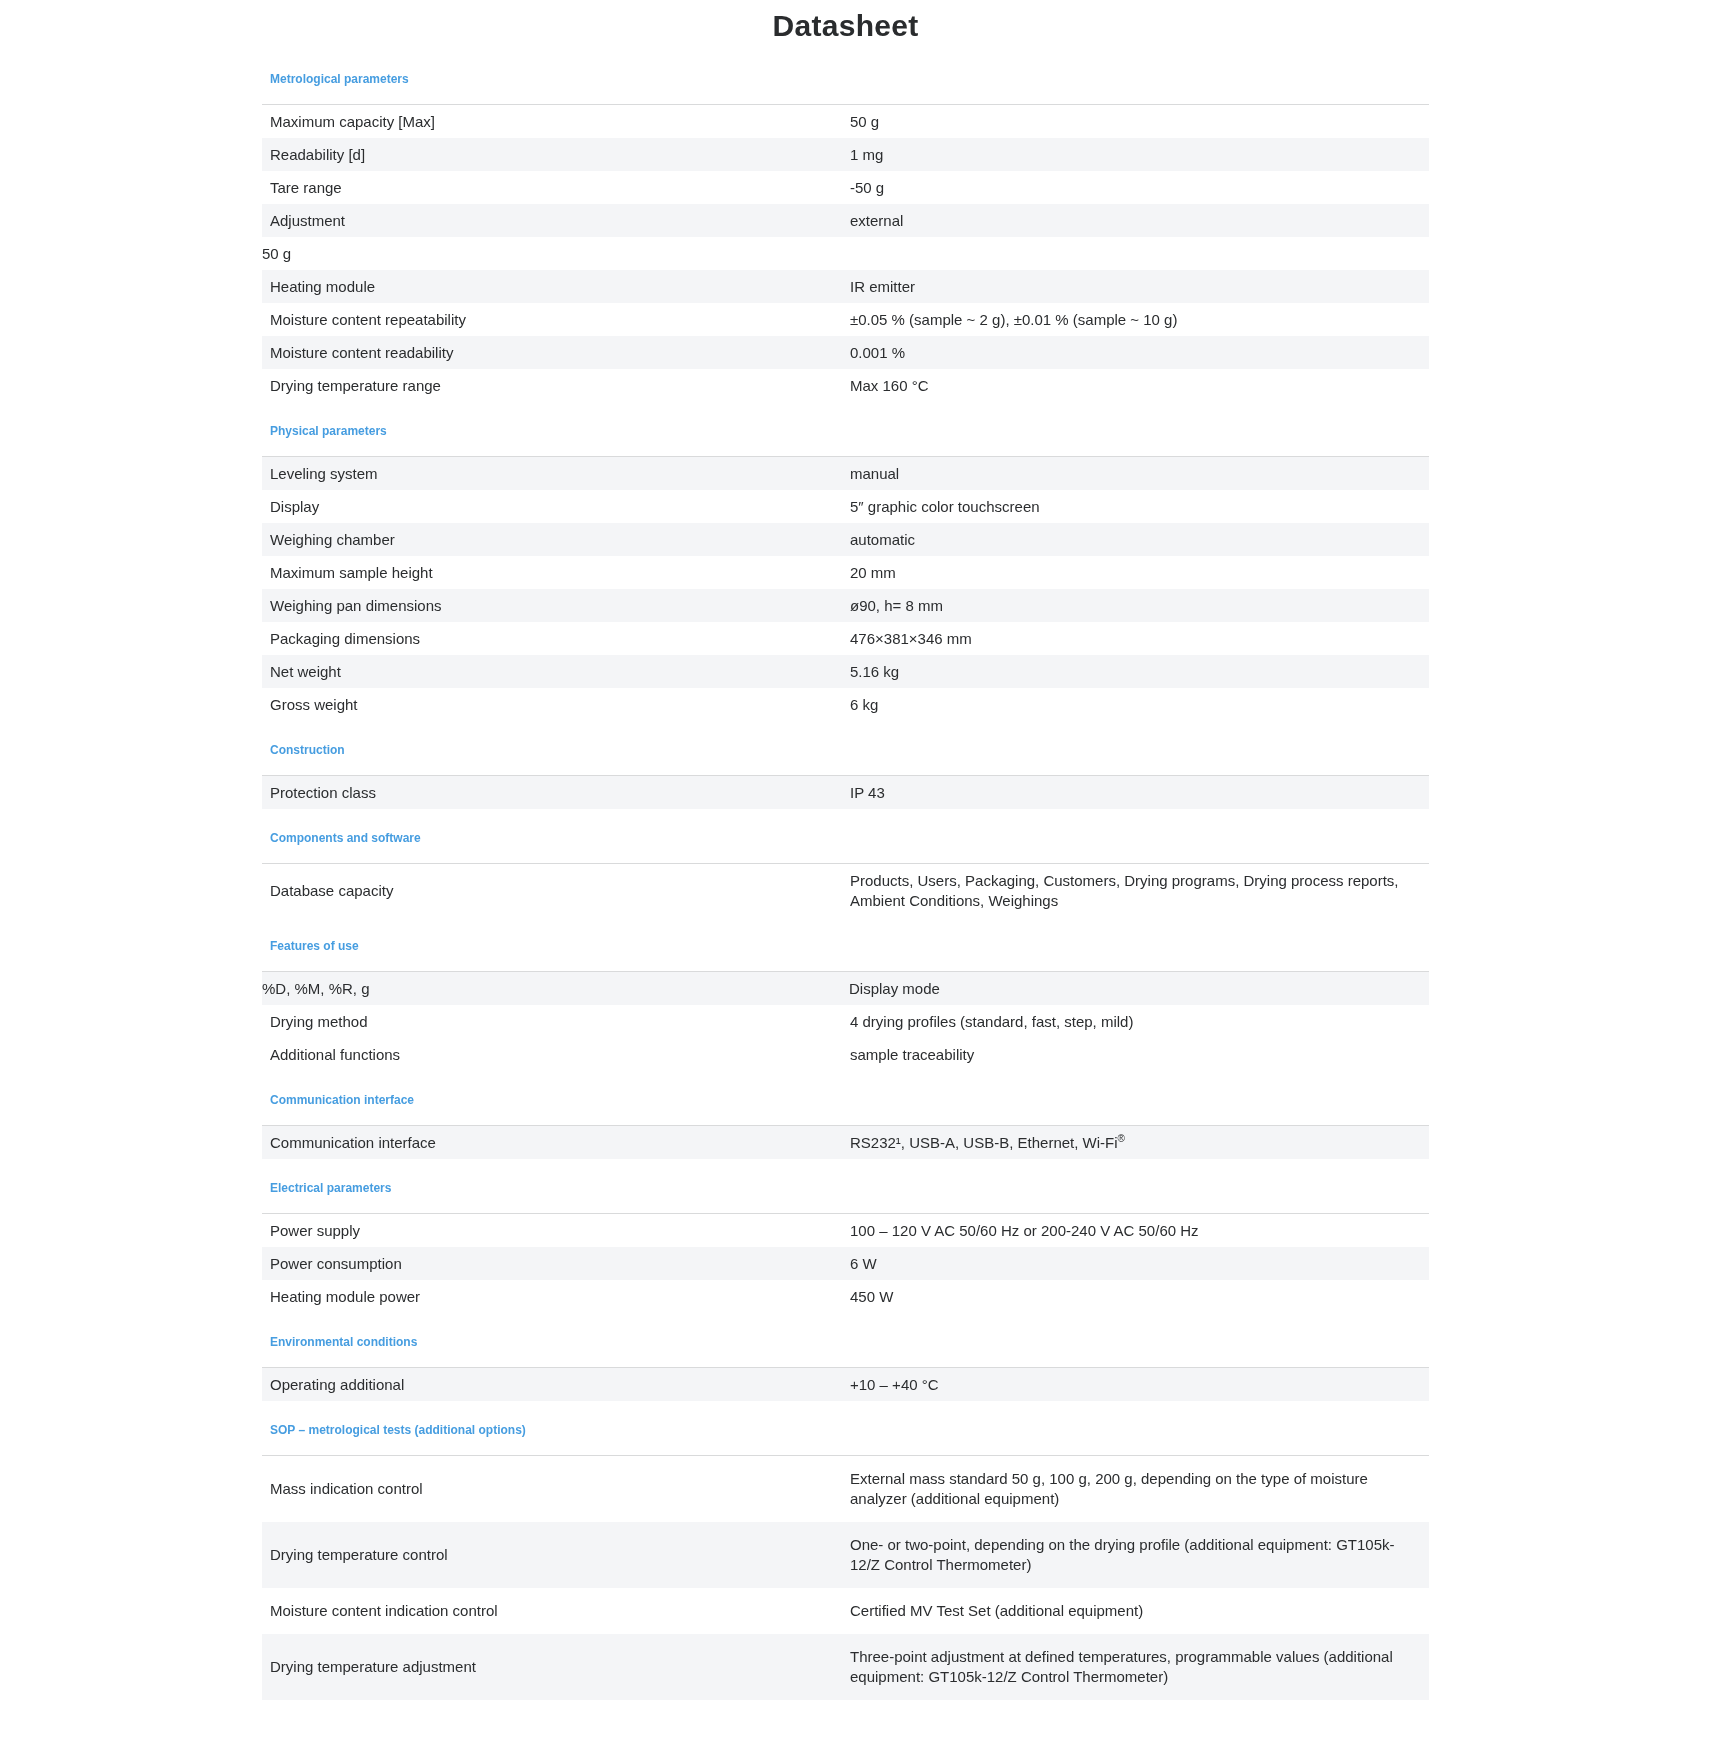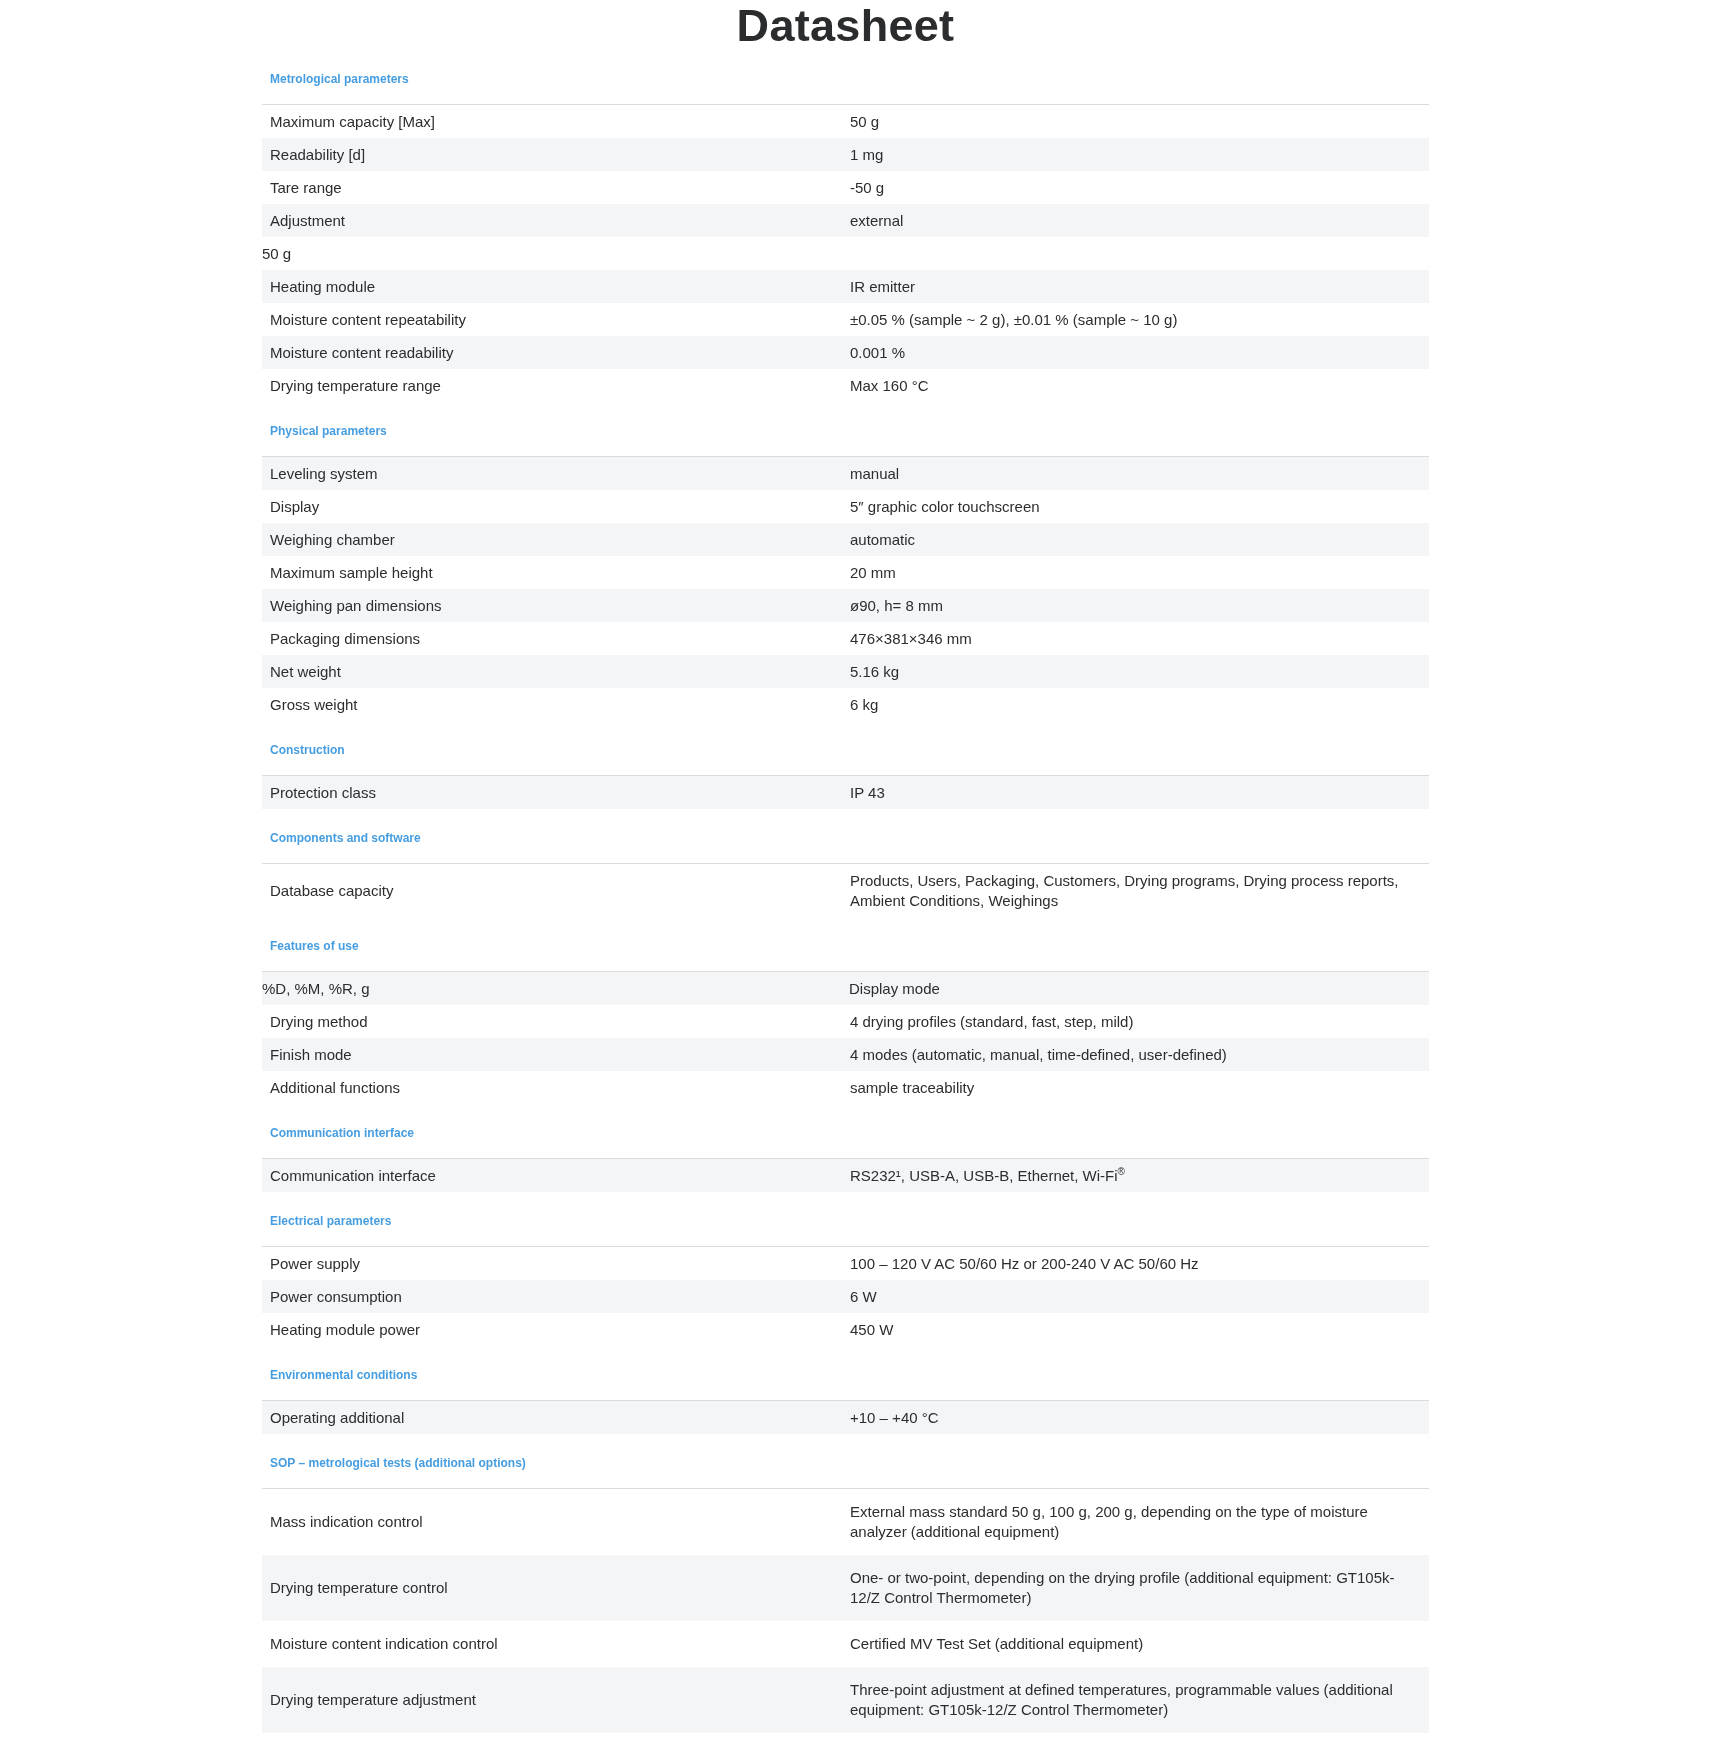--- a/index.html
+++ b/index.html
@@ -9,21 +9,21 @@
     --text:#2b2d2f;
   }
   *{box-sizing:border-box;}
   html,body{margin:0;padding:0;}
   body{
     width:1732px;height:1742px;overflow:hidden;background:#ffffff;
     font-family:"Liberation Sans",sans-serif;color:var(--text);
   }
   .page{width:1167px;margin-left:262px;padding-top:4px;}
   .title{
-    font-size:45px;line-height:44px;font-weight:700;text-align:center;
+    font-size:30px;line-height:44px;font-weight:700;text-align:center;
     margin:0 0 20px 0;color:#2a2c2e;letter-spacing:0.3px;
   }
   .section-title{
     font-size:12px;line-height:22px;font-weight:700;color:var(--accent);
     margin:18px 0 14px 8px;
   }
   .rows{border-top:1px solid var(--divider);}
   .row{display:flex;align-items:center;}
   .row.stripe{background:var(--stripe);}
   .cell{font-size:15px;line-height:20px;padding:6.5px 8px;}
@@ -159,24 +159,20 @@
   <div class="row stripe">
     <div class="cell value">%D, %M, %R, g</div>
     <div class="cell label">Display mode</div>
   </div>
 
   <div class="row plain">
     <div class="cell label">Drying method</div>
     <div class="cell value">4 drying profiles (standard, fast, step, mild)</div>
   </div>
 
-  <div class="row stripe">
-    <div class="cell label">Finish mode</div>
-    <div class="cell value">4 modes (automatic, manual, time-defined, user-defined)</div>
-  </div>
 
   <div class="row plain">
     <div class="cell label">Additional functions</div>
     <div class="cell value">sample traceability</div>
   </div>
 </div>
   </section>
 
   <section class="section">
     <h2 class="section-title">Communication interface</h2>

